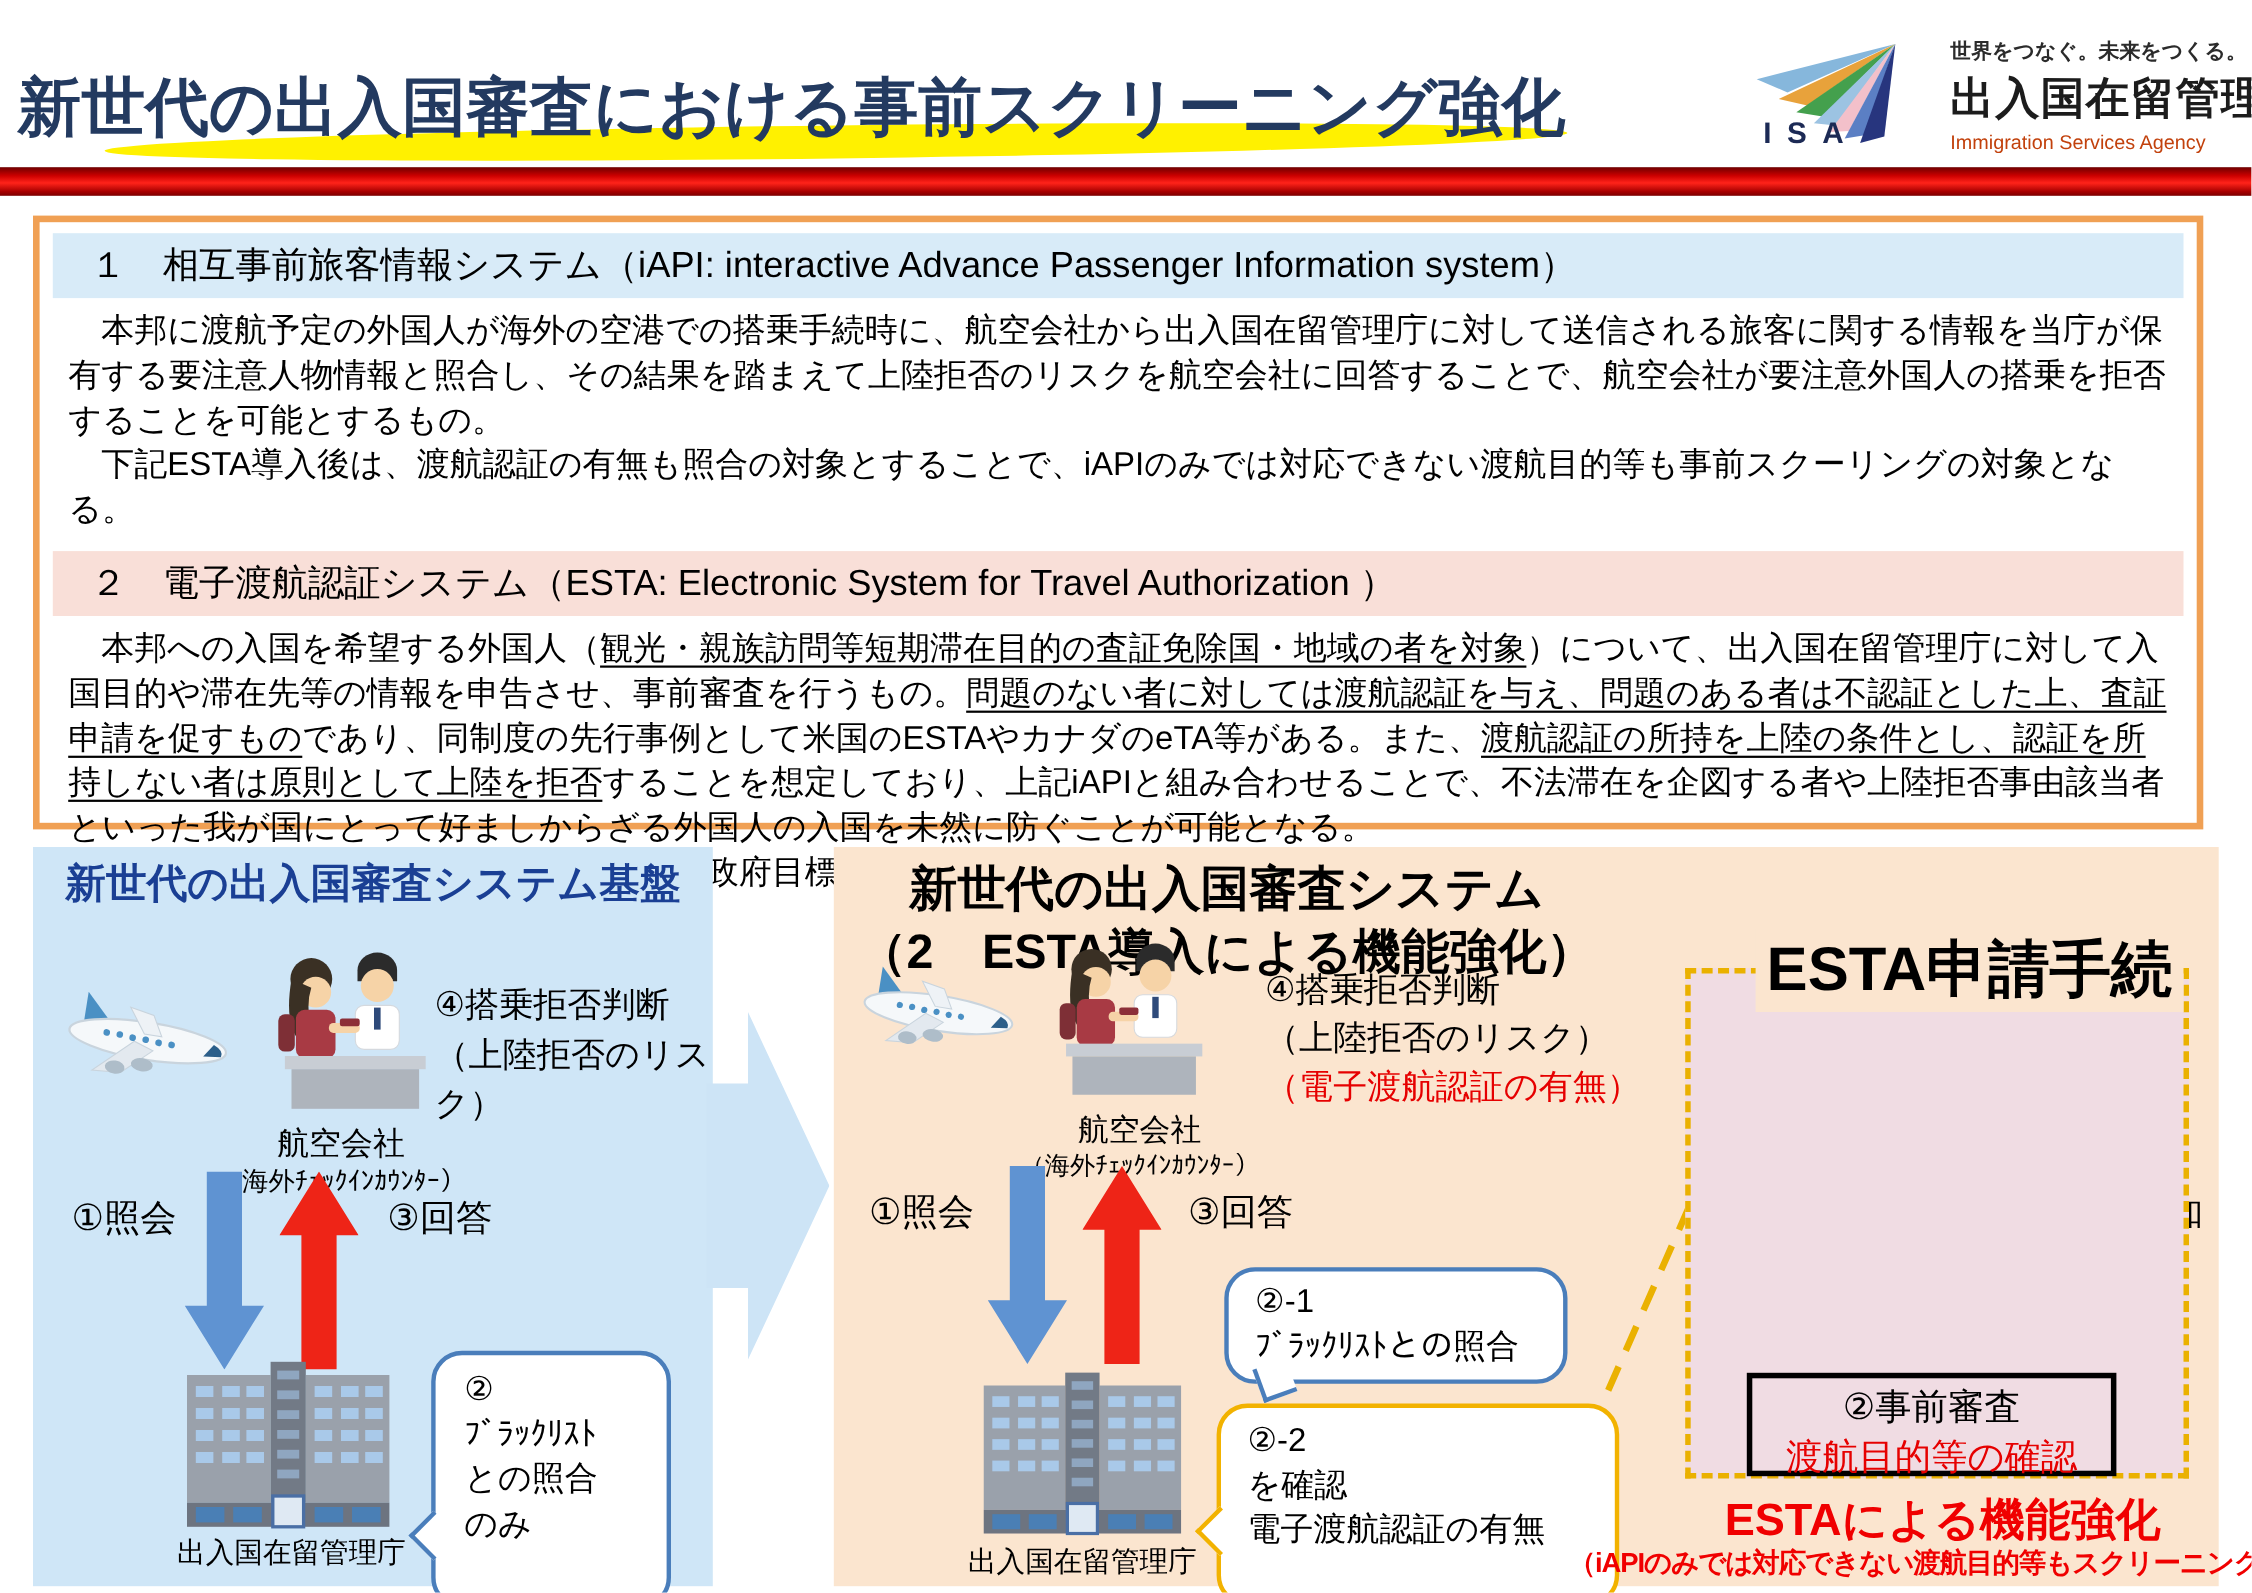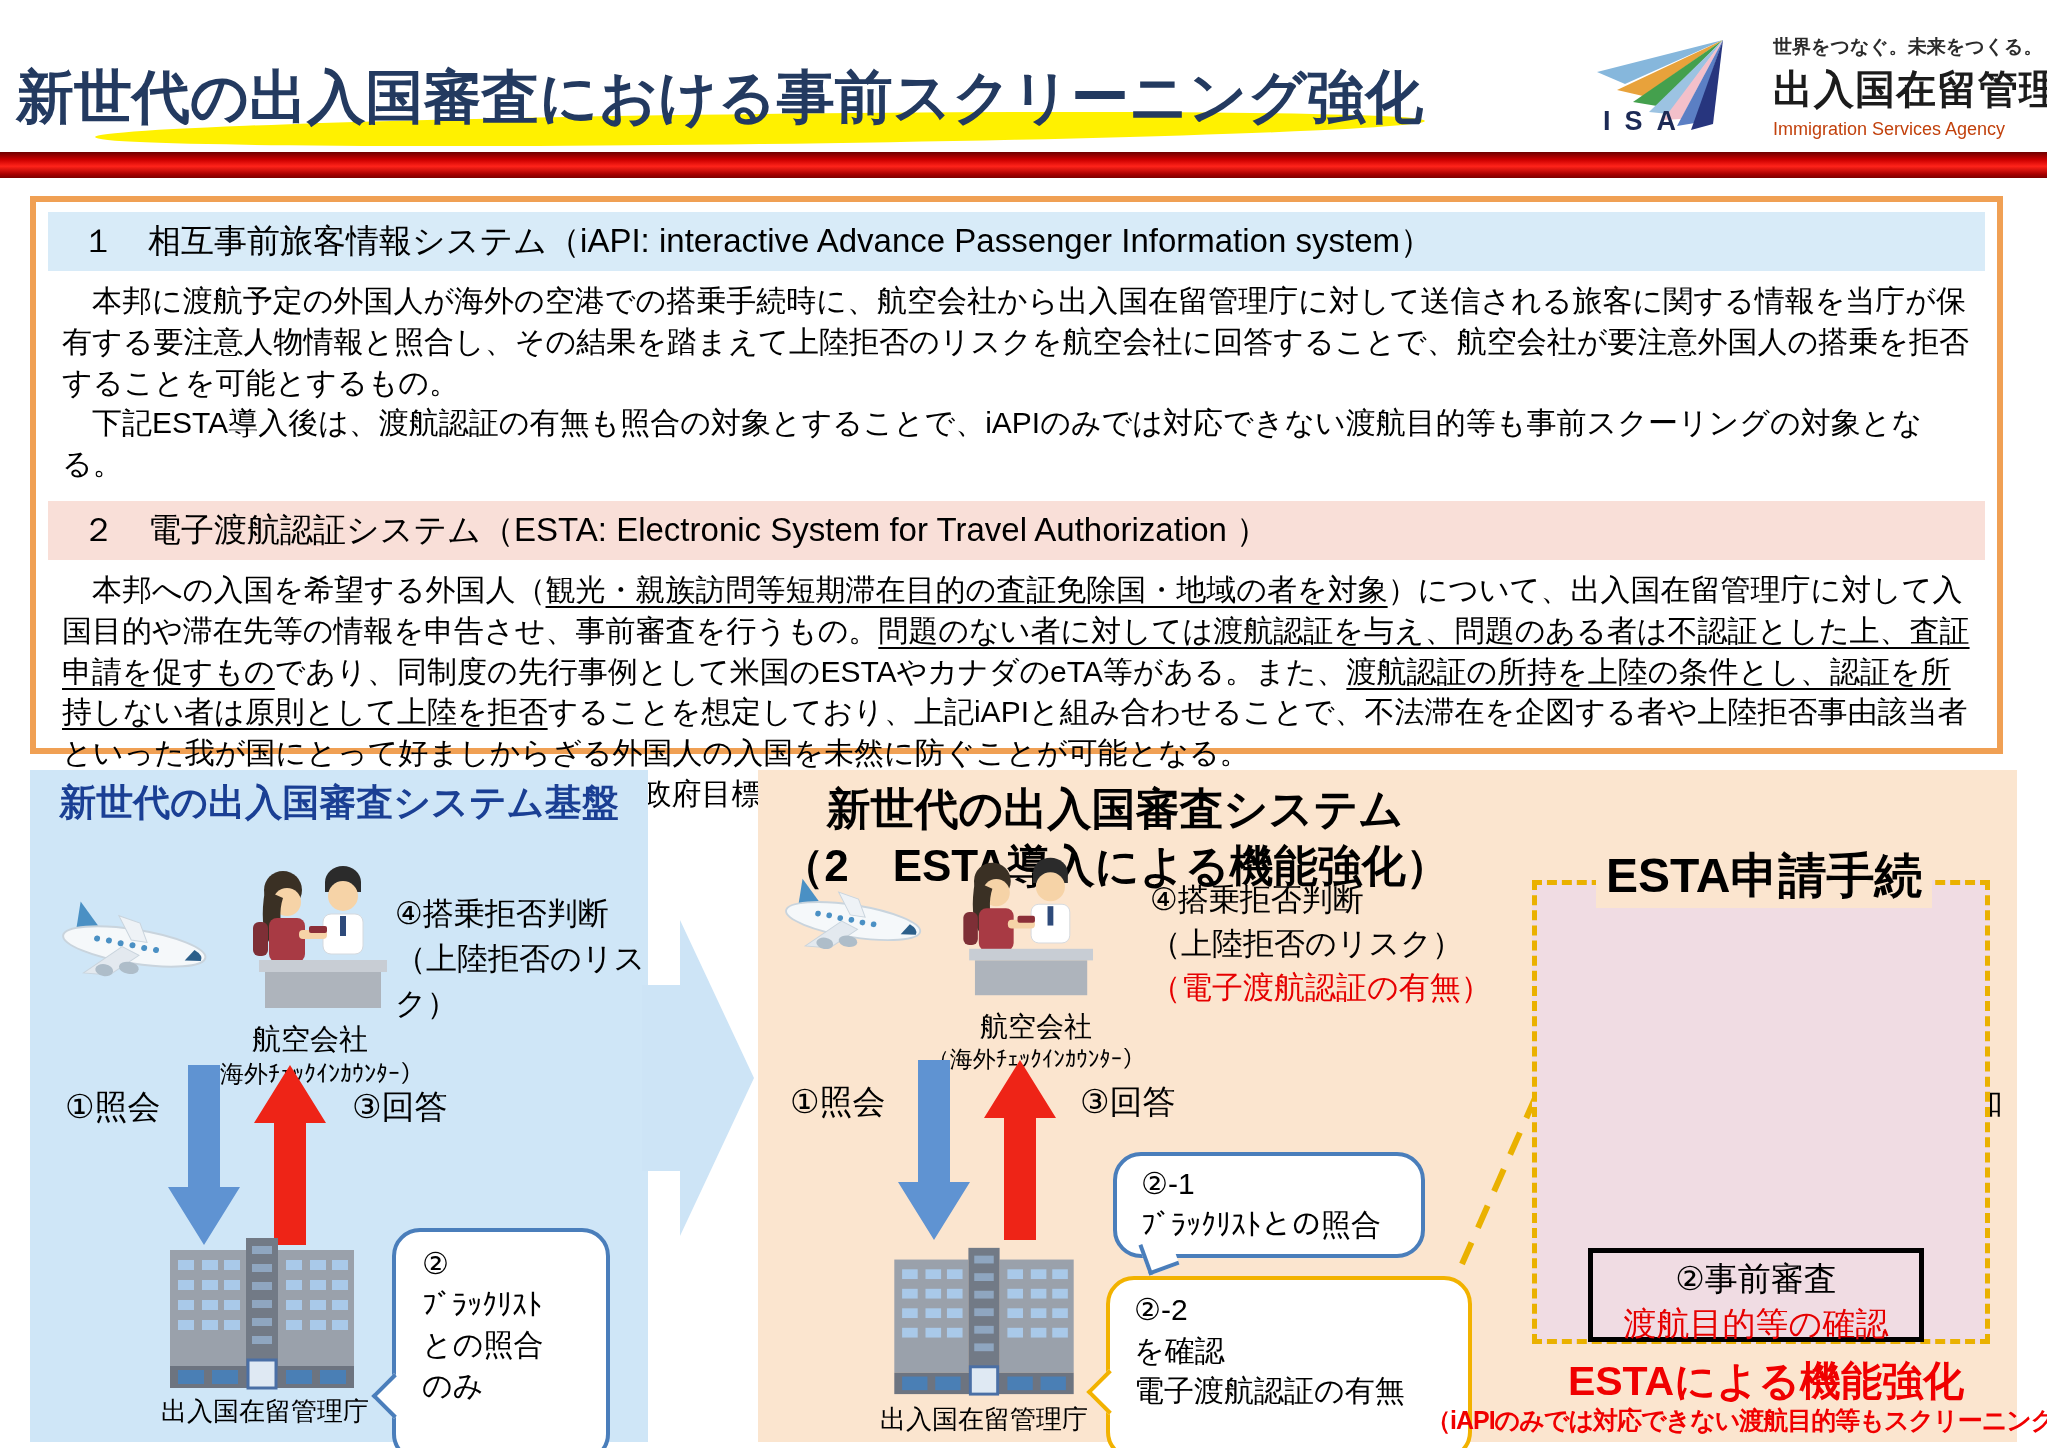--- a/index.html
+++ b/index.html
@@ -33,21 +33,21 @@
   .mp-title{top:10px;left:7px;width:700px;font-size:44px;color:#000;line-height:1.3;font-weight:700;text-align:center;}
   .step-label{font-size:33px;white-space:nowrap;}
   .small-label{text-align:center;white-space:nowrap;}
   .bubble{background:#fff;box-sizing:border-box;}
   .bubble .tail{position:absolute;width:28px;height:28px;background:#fff;}
   .b-blue{border:4px solid #4a7ebb;border-radius:28px;}
   .b-gold{border:4px solid #f2b200;border-radius:28px;}
   .b-blue .tail{border-left:4px solid #4a7ebb;border-bottom:4px solid #4a7ebb;}
   .b-gold .tail{border-left:4px solid #f2b200;border-bottom:4px solid #f2b200;}
   .bubble-line{font-size:30px;line-height:1.35;}
-  .esta-title{font-size:48px;font-weight:700;color:#000;text-align:center;background:#fbe5cf;padding:0 10px;z-index:2;white-space:nowrap;}
+  .esta-title{font-size:56px;font-weight:700;color:#000;text-align:center;background:#fbe5cf;padding:0 10px;z-index:2;white-space:nowrap;}
   .dashed-box{border:5px dashed #eab100;background:#f0dce3;box-sizing:border-box;z-index:1;}
   .black-box{border:5px solid #000;box-sizing:border-box;text-align:center;z-index:2;}
   .red-text{color:#e60000;}
   .footer-bold{font-size:41px;font-weight:700;color:#f00000;text-align:center;white-space:nowrap;}
   .footer-small{font-size:25px;font-weight:700;color:#f00000;text-align:center;white-space:nowrap;letter-spacing:-1px;}
 </style>
 </head>
 <body>
 
 <div class="page">

